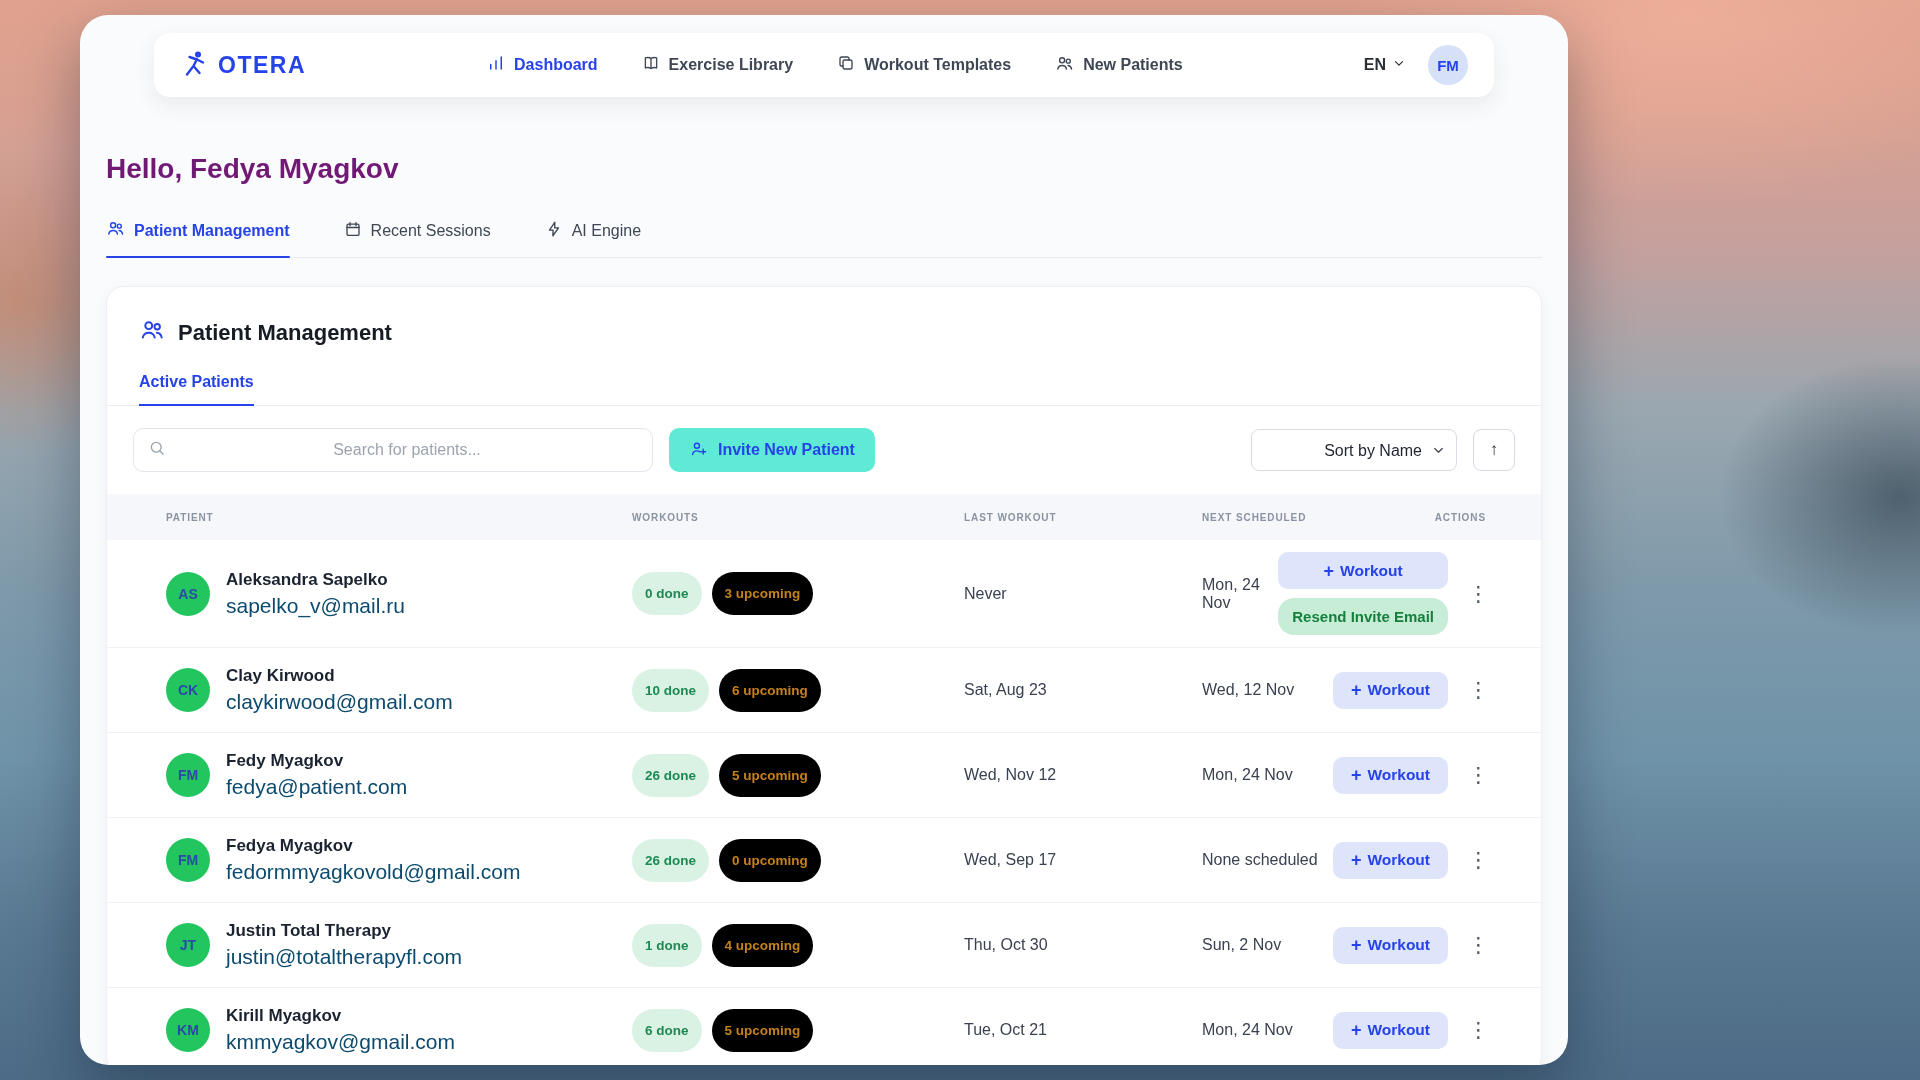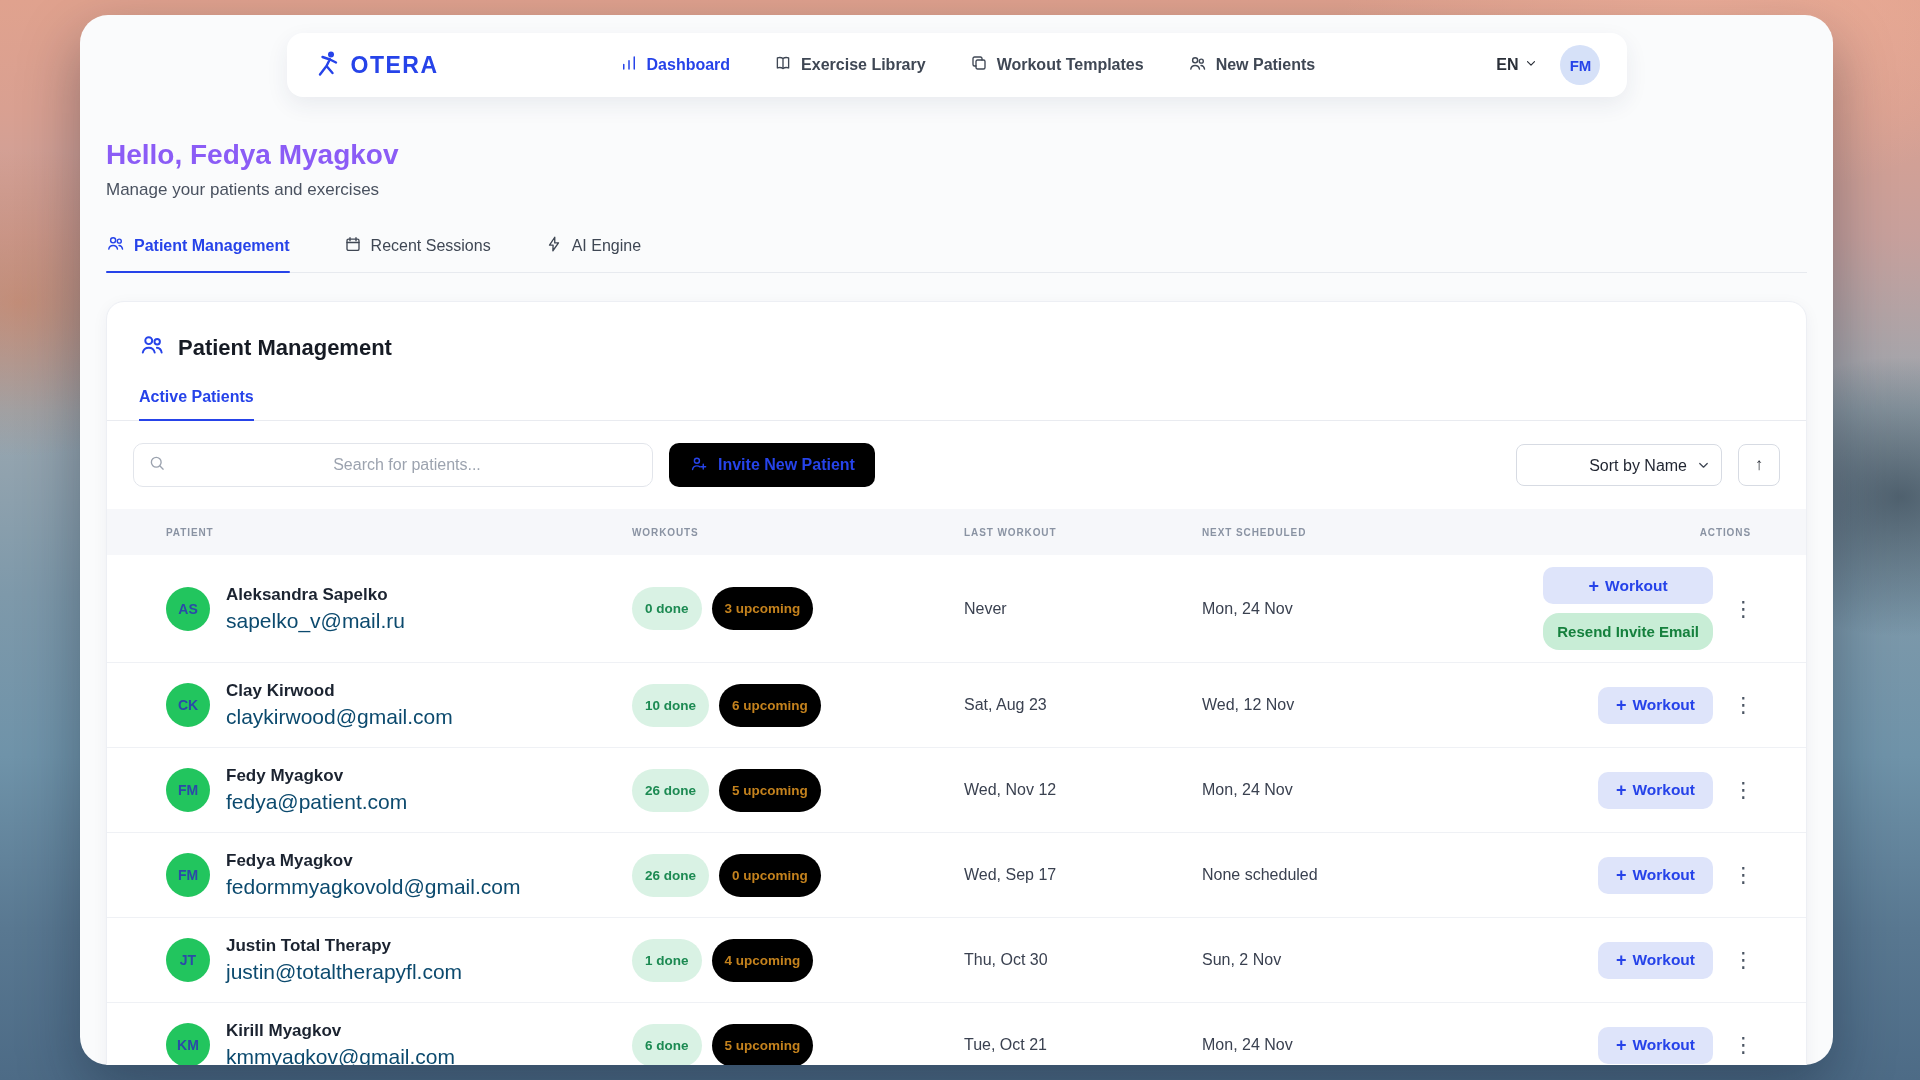--- a/index.html
+++ b/index.html
@@ -6,21 +6,21 @@
   html, body { width: 1920px; height: 1080px; overflow: hidden; }
   body {
     font-family: "Liberation Sans", "DejaVu Sans", sans-serif;
     background:
       radial-gradient(500px 260px at 88% 2%, rgba(242,178,156,0.75), transparent 70%),
       radial-gradient(260px 200px at 99% 46%, rgba(38,54,68,0.6), transparent 70%),
       radial-gradient(300px 220px at 1% 28%, rgba(206,120,78,0.5), transparent 70%),
       linear-gradient(180deg, #e0a28e 0%, #d9a091 10%, #c7a09c 22%, #9aa7b0 38%, #7e99aa 55%, #6f93a9 70%, #597891 86%, #4d6b86 100%);
   }
   .app {
-    position: absolute; left: 80px; top: 15px; width: 1753px; height: 1050px;
+    position: absolute; left: 80px; top: 15px; width: 1488px; height: 1050px;
     background: #FAFBFC; border-radius: 28px; overflow: hidden;
     box-shadow: 0 24px 60px rgba(10,20,40,0.35);
   }
   
   .navbar {
     width: 1340px; height: 64px; margin: 18px auto 0; background: #FFFFFF;
     border-radius: 16px; display: flex; align-items: center; padding: 0 26px;
     box-shadow: 0 8px 22px rgba(35,50,90,0.08);
   }
   .brand { display: flex; align-items: center; gap: 10px; cursor: pointer; }
@@ -29,21 +29,21 @@
   .nav-link { display: flex; align-items: center; gap: 9px; font-size: 16px; font-weight: 600; color: #3F4754; cursor: pointer; }
   .nav-link.active { color: #2643E9; }
   .nav-right { display: flex; align-items: center; gap: 22px; }
   .lang { display: flex; align-items: center; gap: 6px; font-size: 16px; font-weight: 600; color: #2A2F38; cursor: pointer; }
   .avatar {
     width: 40px; height: 40px; border-radius: 50%; background: #D6E1F8; color: #2643E9;
     font-size: 15px; font-weight: 700; display: flex; align-items: center; justify-content: center;
   }
   
   .content { padding: 0 26px; }
-  .greeting { margin-top: 42px; font-size: 28px; font-weight: 800; color: #8b5cf6; }
+  .greeting { margin-top: 56px; font-size: 28px; font-weight: 800; color: #701a75; }
   .subtitle { margin-top: 9px; font-size: 17px; color: #4A5260; }
   .tabs { margin-top: 34px; display: flex; gap: 54px; border-bottom: 1px solid #E7EAEF; }
   .tab { display: flex; align-items: center; gap: 9px; padding-bottom: 15px; font-size: 16px; color: #3F4754; position: relative; cursor: pointer; }
   .tab.active { color: #2643E9; font-weight: 700; }
   .tab.active::after { content: ""; position: absolute; left: 0; right: 0; bottom: -1px; height: 2px; background: #2643E9; border-radius: 2px; }
   
   .panel {
     margin-top: 28px; background: #FFFFFF; border: 1px solid #EDEFF4; border-radius: 18px;
     box-shadow: 0 4px 16px rgba(30,40,70,0.05); overflow: hidden;
   }
@@ -52,21 +52,21 @@
   .subtabs { margin-top: 24px; padding: 0 32px; border-bottom: 1px solid #E9EBF0; }
   .subtab { display: inline-block; padding-bottom: 13px; font-size: 16px; font-weight: 700; color: #2643E9; border-bottom: 2px solid #2643E9; margin-bottom: -1px; cursor: pointer; }
   .toolbar { margin-top: 22px; padding: 0 26px; display: flex; align-items: center; gap: 16px; }
   .search {
     width: 520px; height: 44px; border: 1px solid #E2E5EB; border-radius: 10px; background: #FFFFFF;
     display: flex; align-items: center; gap: 10px; padding: 0 14px; color: #9CA3AF;
   }
   .search input { border: 0; outline: none; flex: 1; font-size: 16px; color: #2A2F38; font-family: inherit; background: transparent; text-align: center; }
   .search input::placeholder { color: #9CA3AF; }
   .btn-invite {
-    height: 44px; padding: 0 20px; border: 0; border-radius: 10px; background: #000000; color: #2643E9;
+    height: 44px; padding: 0 20px; border: 0; border-radius: 10px; background: #5eead4; color: #2643E9;
     font-size: 16px; font-weight: 700; font-family: inherit; display: flex; align-items: center; gap: 10px; cursor: pointer;
   }
   .sort-wrap { margin-left: auto; position: relative; }
   .sort-select {
     appearance: none; -webkit-appearance: none; width: 206px; height: 42px; padding: 0 34px 0 14px;
     border: 1px solid #D7DBE3; border-radius: 8px; background: #FFFFFF; font-size: 16px; color: #1F2430;
     font-family: inherit; cursor: pointer; text-align: right;
   }
   .sort-wrap .chev { position: absolute; right: 11px; top: 50%; transform: translateY(-50%); pointer-events: none; color: #3F4754; display: flex; }
   .btn-sortdir {
@@ -171,21 +171,20 @@
             <path d="M6 9.5l6 6 6-6"></path>
           </svg>
         </span>
       </div>
       <div class="avatar">FM</div>
     </div>
   </div>
 
   <div class="content">
     <div class="greeting">Hello, Fedya Myagkov</div>
-    <div class="subtitle">Manage your patients and exercises</div>
 
     <div class="tabs">
       <div class="tab active">
         <span class="ic">
           <svg width="19" height="19" viewBox="0 0 24 24" fill="none" stroke="currentColor" stroke-width="1.8" stroke-linecap="round" stroke-linejoin="round">
             <circle cx="9" cy="8" r="3.2"></circle>
             <path d="M3.5 19c.6-3 2.8-4.5 5.5-4.5s4.9 1.5 5.5 4.5"></path>
             <circle cx="16.8" cy="9" r="2.5"></circle>
             <path d="M16.5 14.6c2.3.2 3.9 1.6 4.4 4.4"></path>
           </svg>

